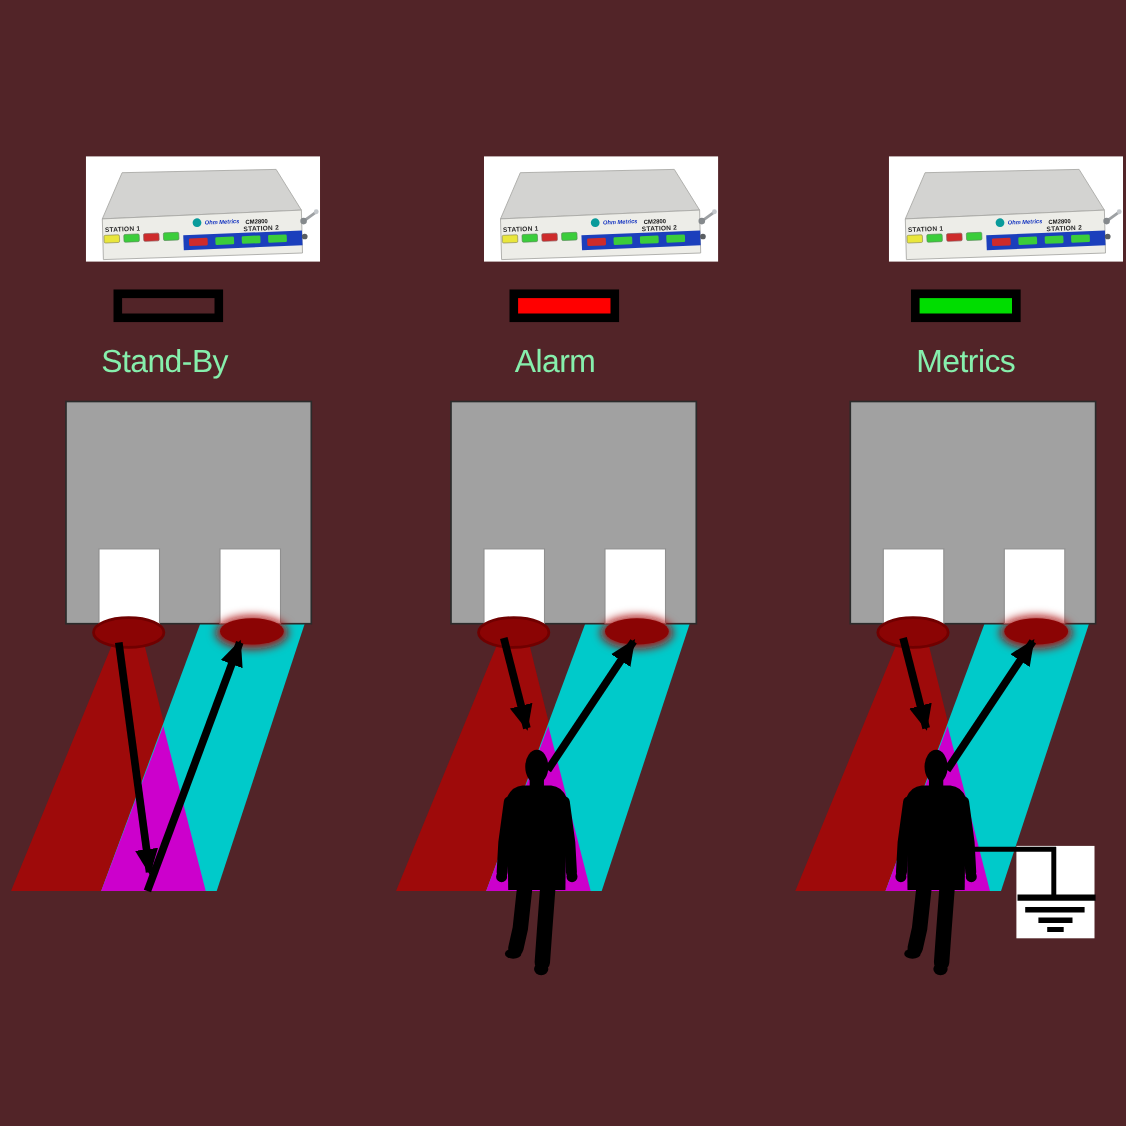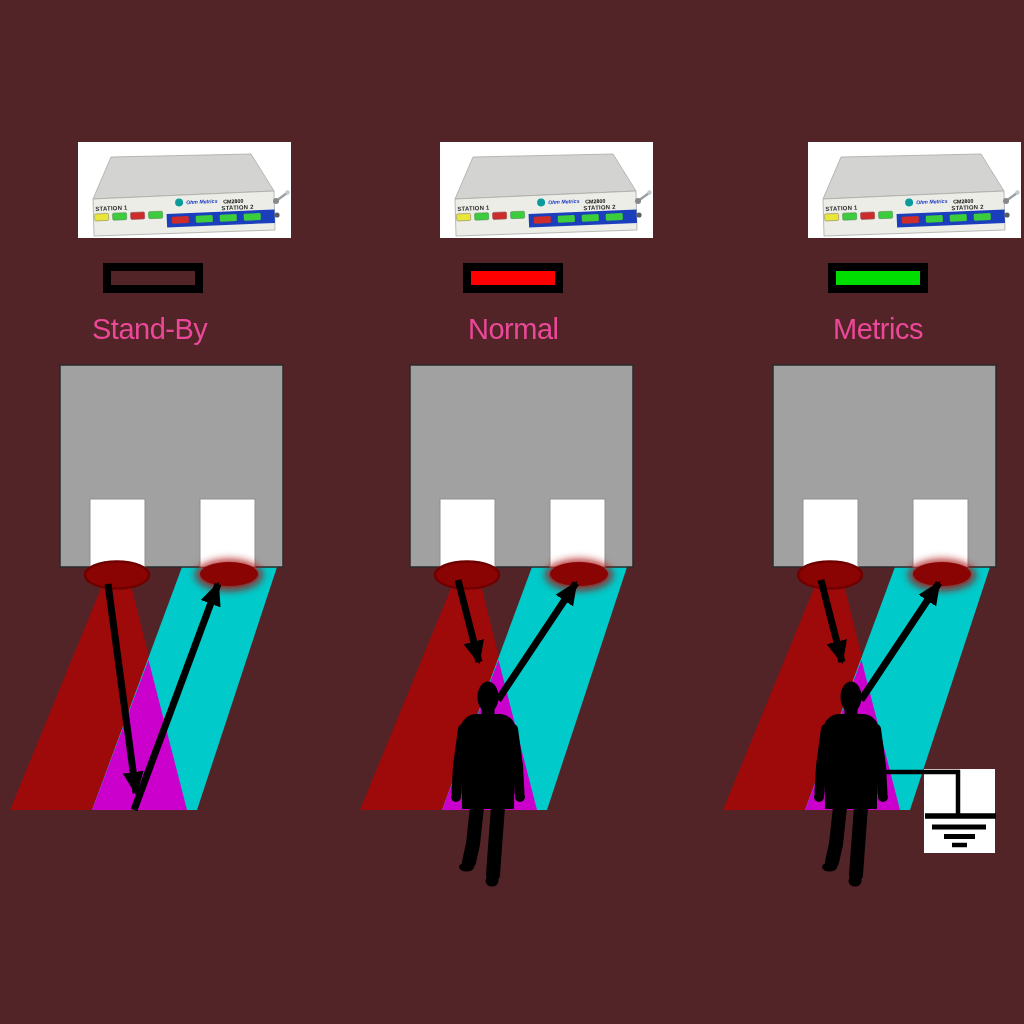--- a/index.html
+++ b/index.html
@@ -2,21 +2,21 @@
 <html><head>
 <meta charset="utf-8">
 <style>
   html,body{margin:0;padding:0;background:#522428;}
   .stage{position:relative;width:1024px;height:1024px;background:#522428;overflow:hidden;
          font-family:"Liberation Sans",sans-serif;}
   .device{position:absolute;top:142px;width:213px;height:96px;}
   #d1{left:78px}#d2{left:440px}#d3{left:808px}
   .indicator{position:absolute;top:263px;width:100px;height:30px;}
   #i1{left:103px}#i2{left:463px}#i3{left:828px}
-  .state-label{position:absolute;top:313px;font-size:29px;letter-spacing:-0.5px;color:#ec4899;}
+  .state-label{position:absolute;top:313px;font-size:29px;letter-spacing:-0.5px;color:#86efac;}
   #l1{left:92px}#l2{left:468px}#l3{left:833px}
   .diagram{position:absolute;left:0;top:0;}
   .arrow{stroke:#000;stroke-width:7;fill:none;}
   .dev-station{font-size:6px;font-weight:bold;fill:#2A2A2A;letter-spacing:0.2px;}
   .dev-brand{font-size:5.2px;font-style:italic;font-weight:bold;fill:#1535C0;}
   .dev-model{font-size:5.4px;font-weight:bold;fill:#111;}
 </style>
 </head>
 <body>
 
@@ -104,21 +104,21 @@
     <rect x="4" y="4" width="92" height="22" fill="#522428" stroke="#000000" stroke-width="8"></rect>
   </svg>
   <svg class="indicator" id="i2" viewBox="0 0 100 30">
     <rect x="4" y="4" width="92" height="22" fill="#FF0000" stroke="#000000" stroke-width="8"></rect>
   </svg>
   <svg class="indicator" id="i3" viewBox="0 0 100 30">
     <rect x="4" y="4" width="92" height="22" fill="#00DD00" stroke="#000000" stroke-width="8"></rect>
   </svg>
 
   <div class="state-label" id="l1">Stand-By</div>
-  <div class="state-label" id="l2">Normal</div>
+  <div class="state-label" id="l2">Alarm</div>
   <div class="state-label" id="l3">Metrics</div>
 
   <svg class="diagram" width="1024" height="1024" viewBox="0 0 1024 1024">
     <defs>
       <marker id="ah" viewBox="0 0 10 10" refX="8.6" refY="5" markerWidth="3.5" markerHeight="3.5" orient="auto">
         <path d="M0,0.7 L9.6,5 L0,9.3 Z" fill="#000000"></path>
       </marker>
       <filter id="glow" x="-80%" y="-80%" width="260%" height="260%">
         <feGaussianBlur stdDeviation="4.2"></feGaussianBlur>
       </filter>

